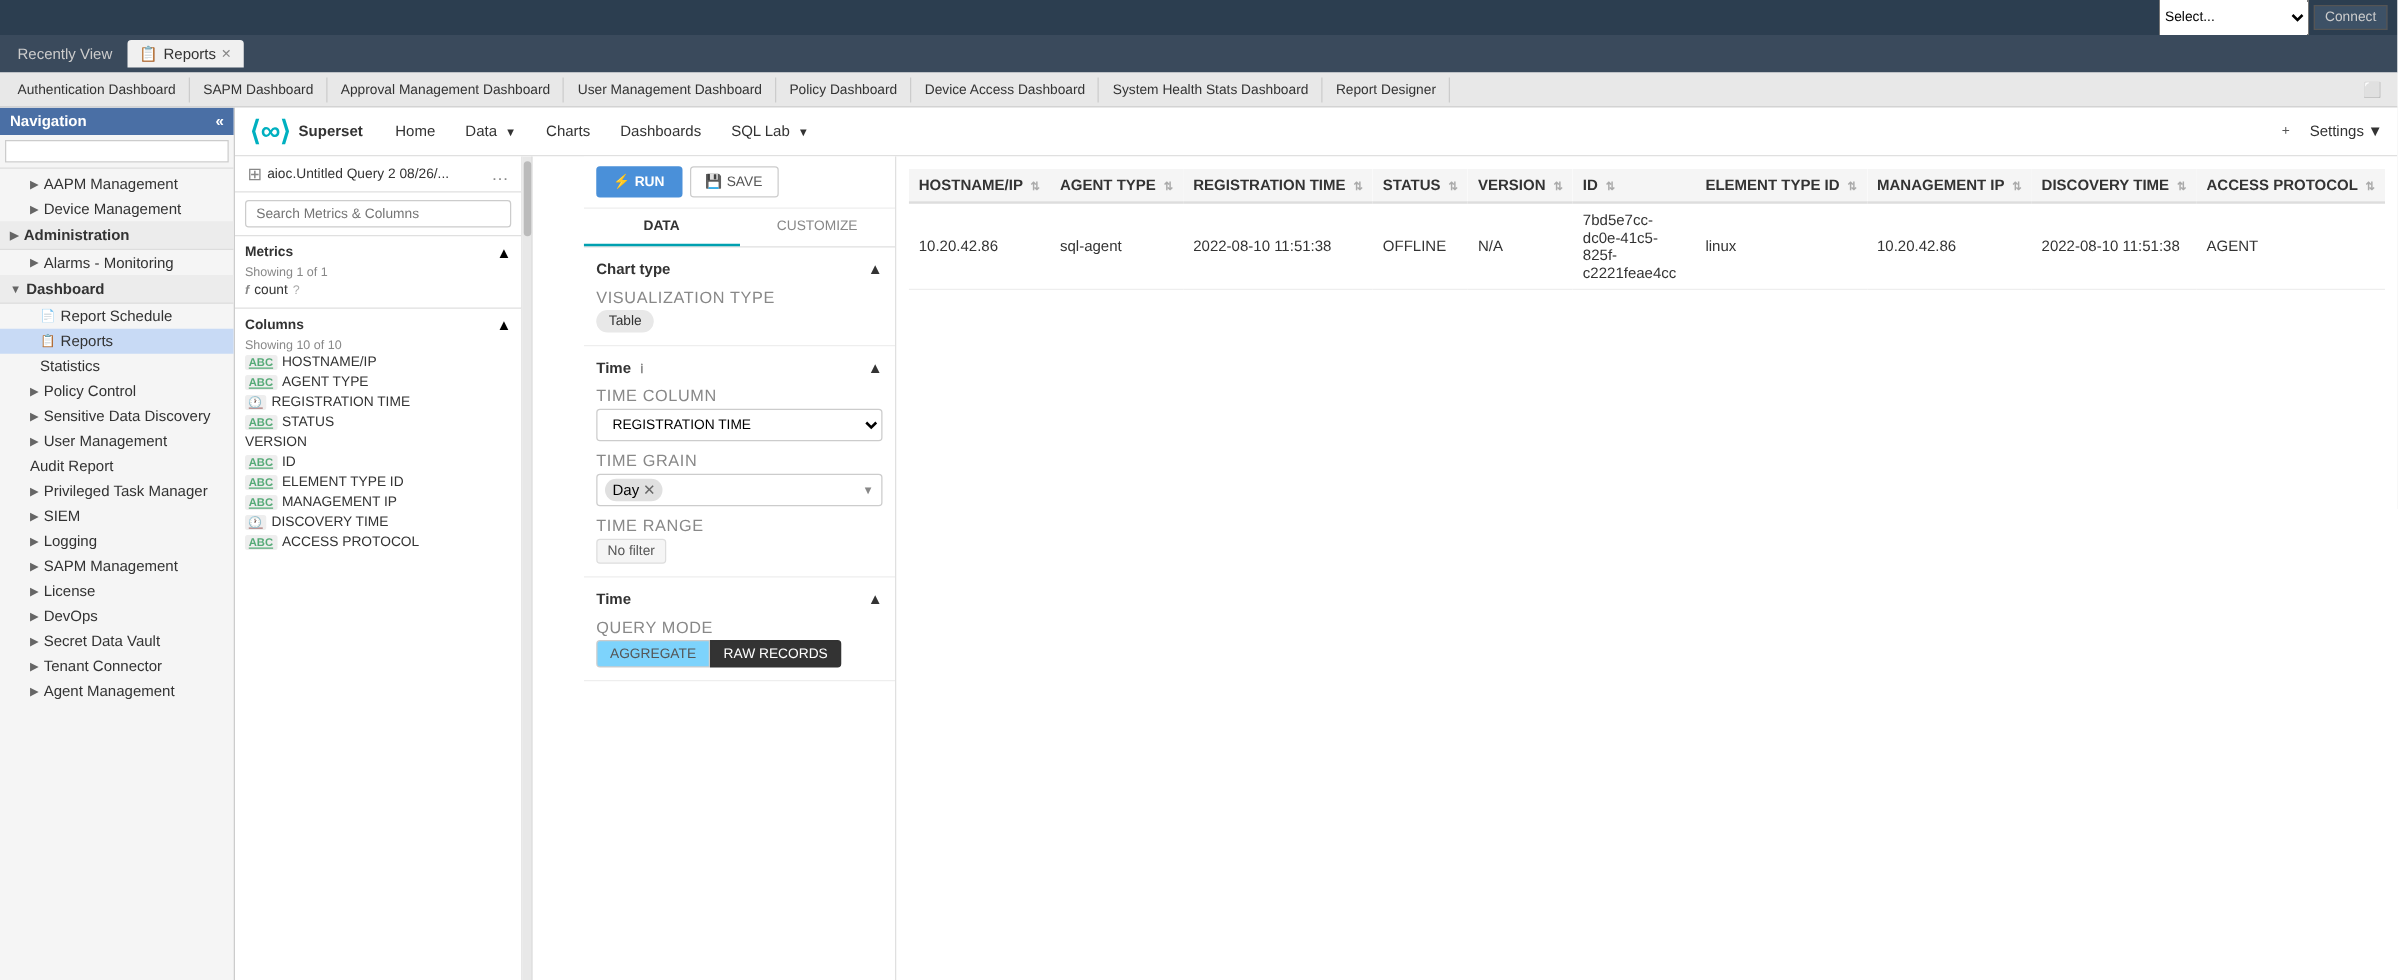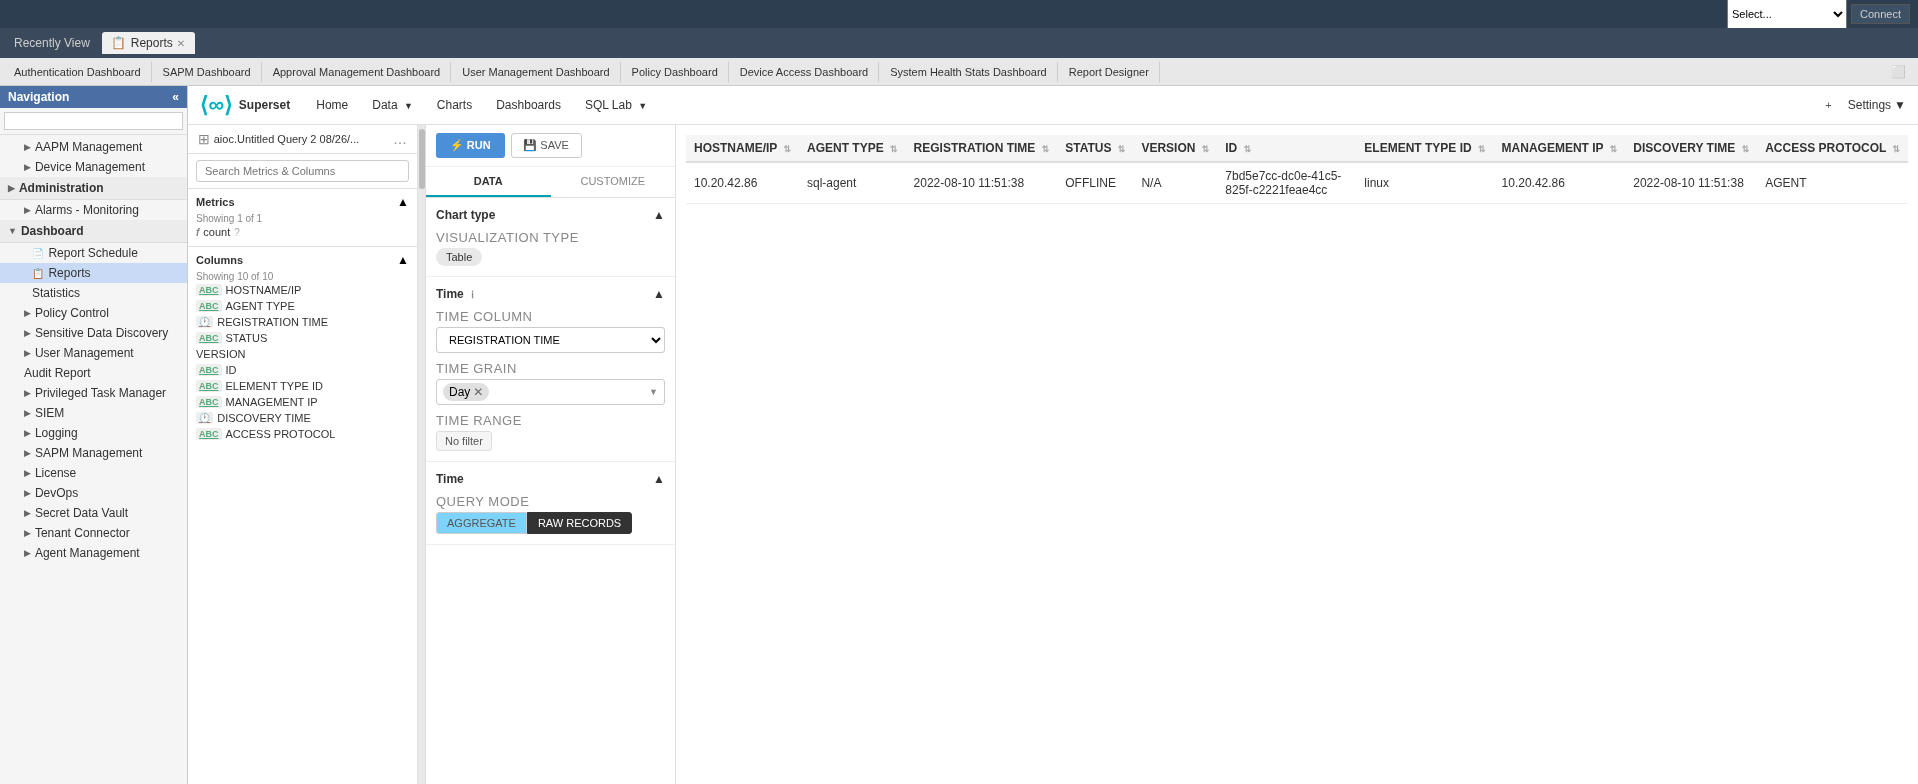--- a/index.html
+++ b/index.html
@@ -139,21 +139,21 @@
       display: flex; align-items: center; gap: 4px; padding: 2px 0;
     }
     .col-type-icon { font-size: 9px; color: #888; font-weight: bold; background: #eee; padding: 1px 3px; border-radius: 2px; text-decoration: underline; }
     .col-type-icon.abc { color: #5a7; }
     .col-type-icon.clock { color: #a77; }
     .col-name { font-size: 11px; color: #333; }
 
     
     .config-panel {
       width: 250px; border-right: 1px solid #e0e0e0; display: flex; flex-direction: column;
-      overflow: hidden; flex-shrink: 0;
+      overflow: hidden; flex-shrink: 0; margin-left: 41px;
     }
     .config-tabs {
       display: flex; border-bottom: 1px solid #e0e0e0;
     }
     .config-tab {
       flex: 1; text-align: center; padding: 8px; font-size: 11px; color: #888; cursor: pointer;
       border-bottom: 2px solid transparent;
     }
     .config-tab.active { color: #333; border-bottom-color: #00a0b0; font-weight: bold; }
 

